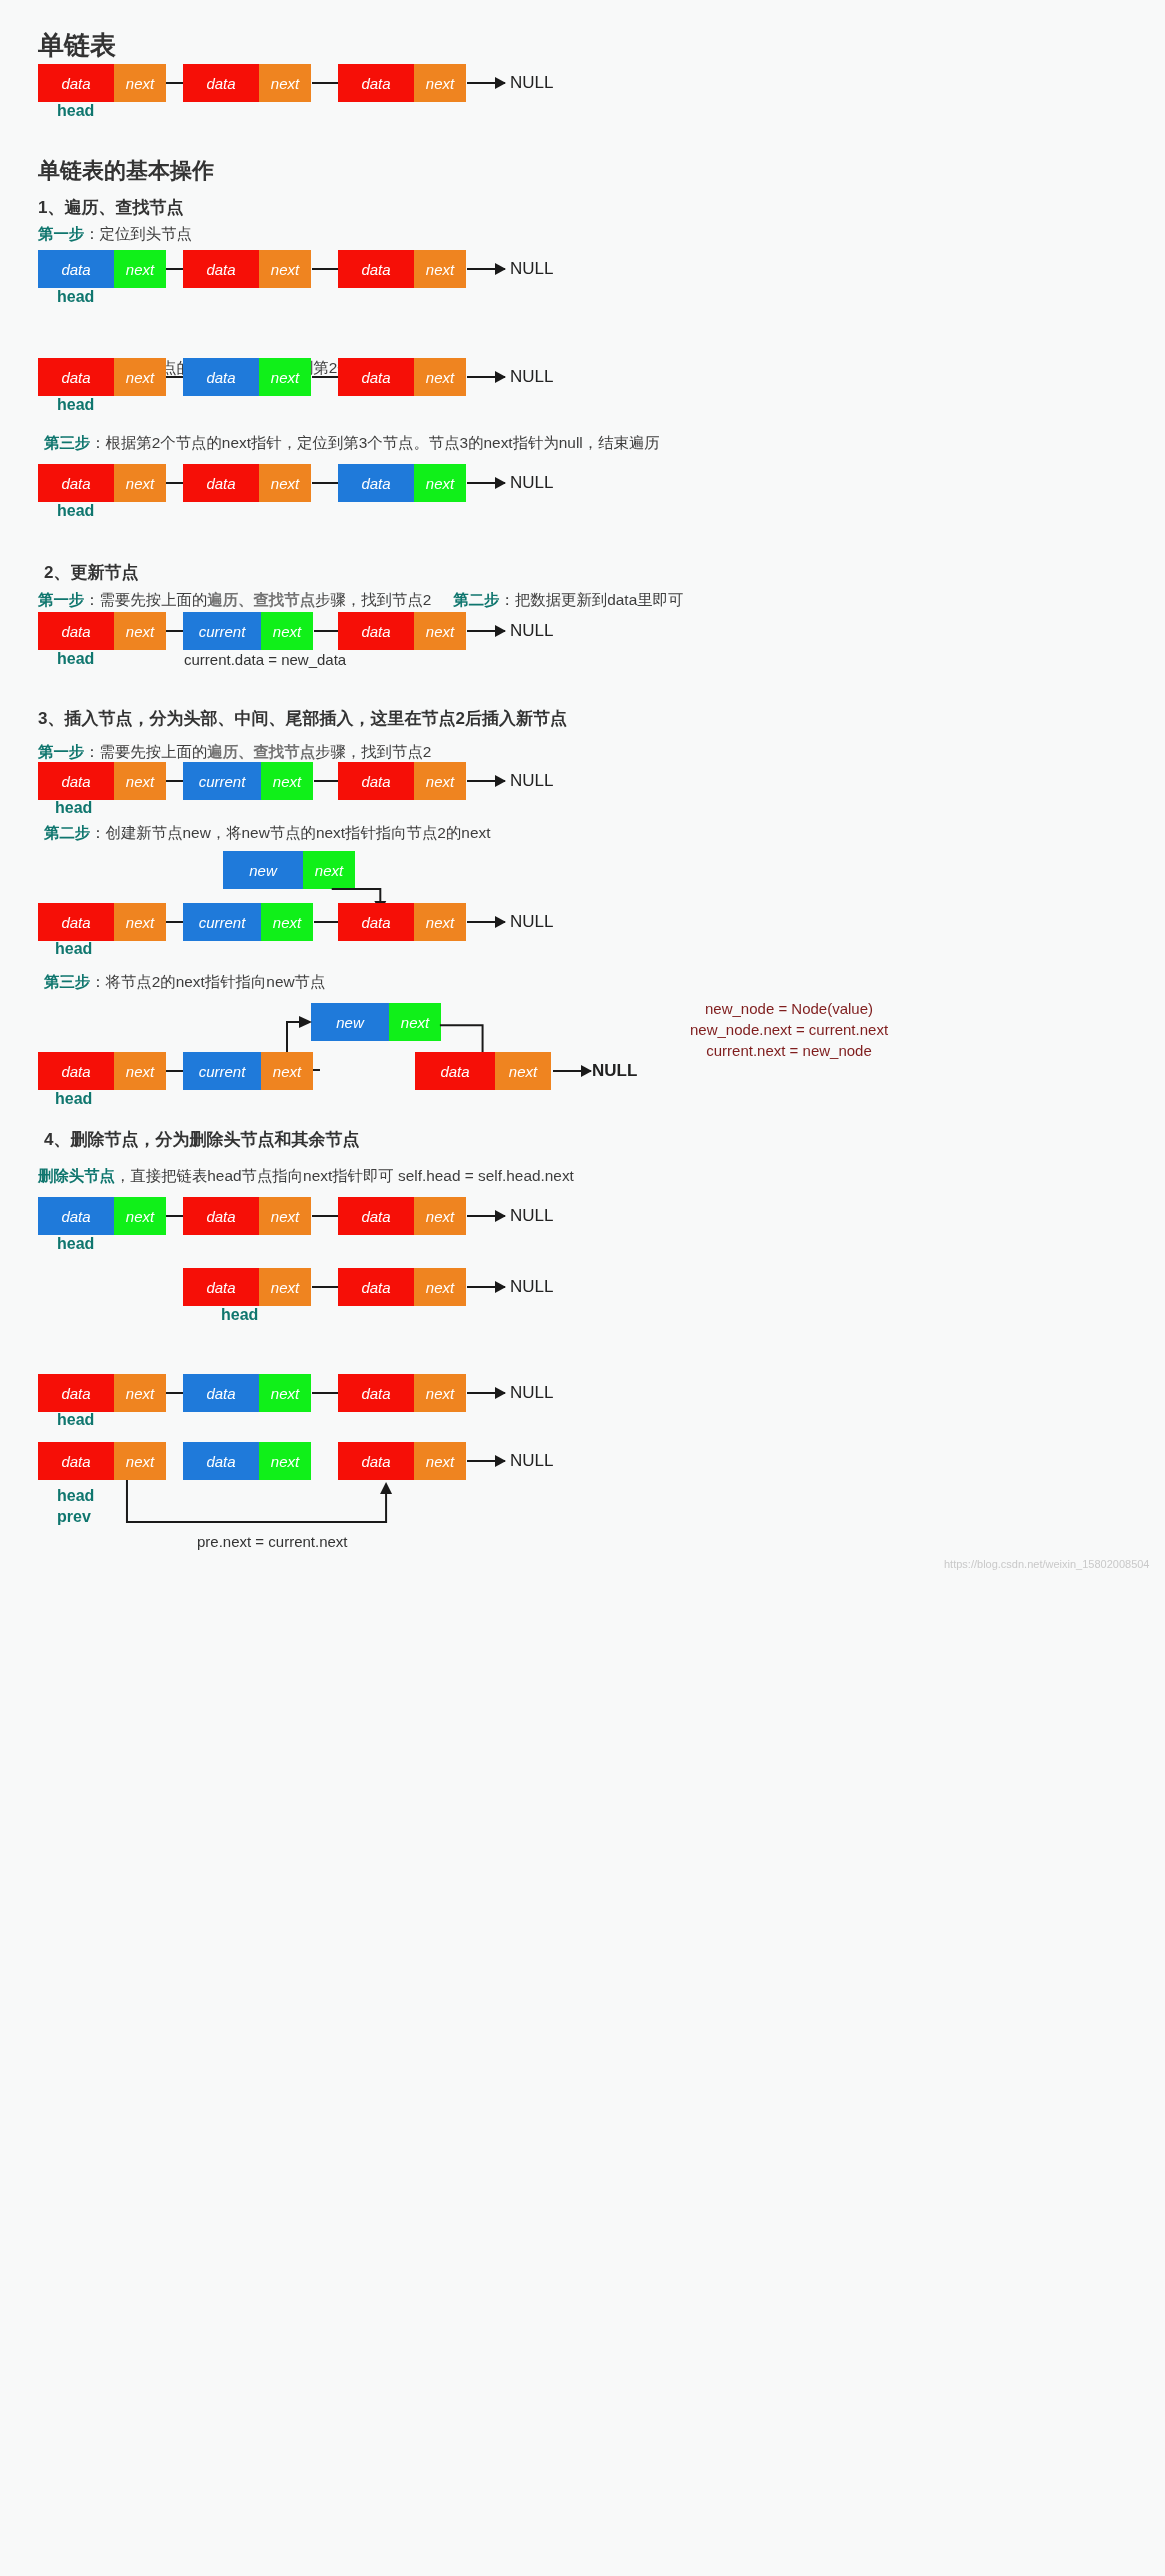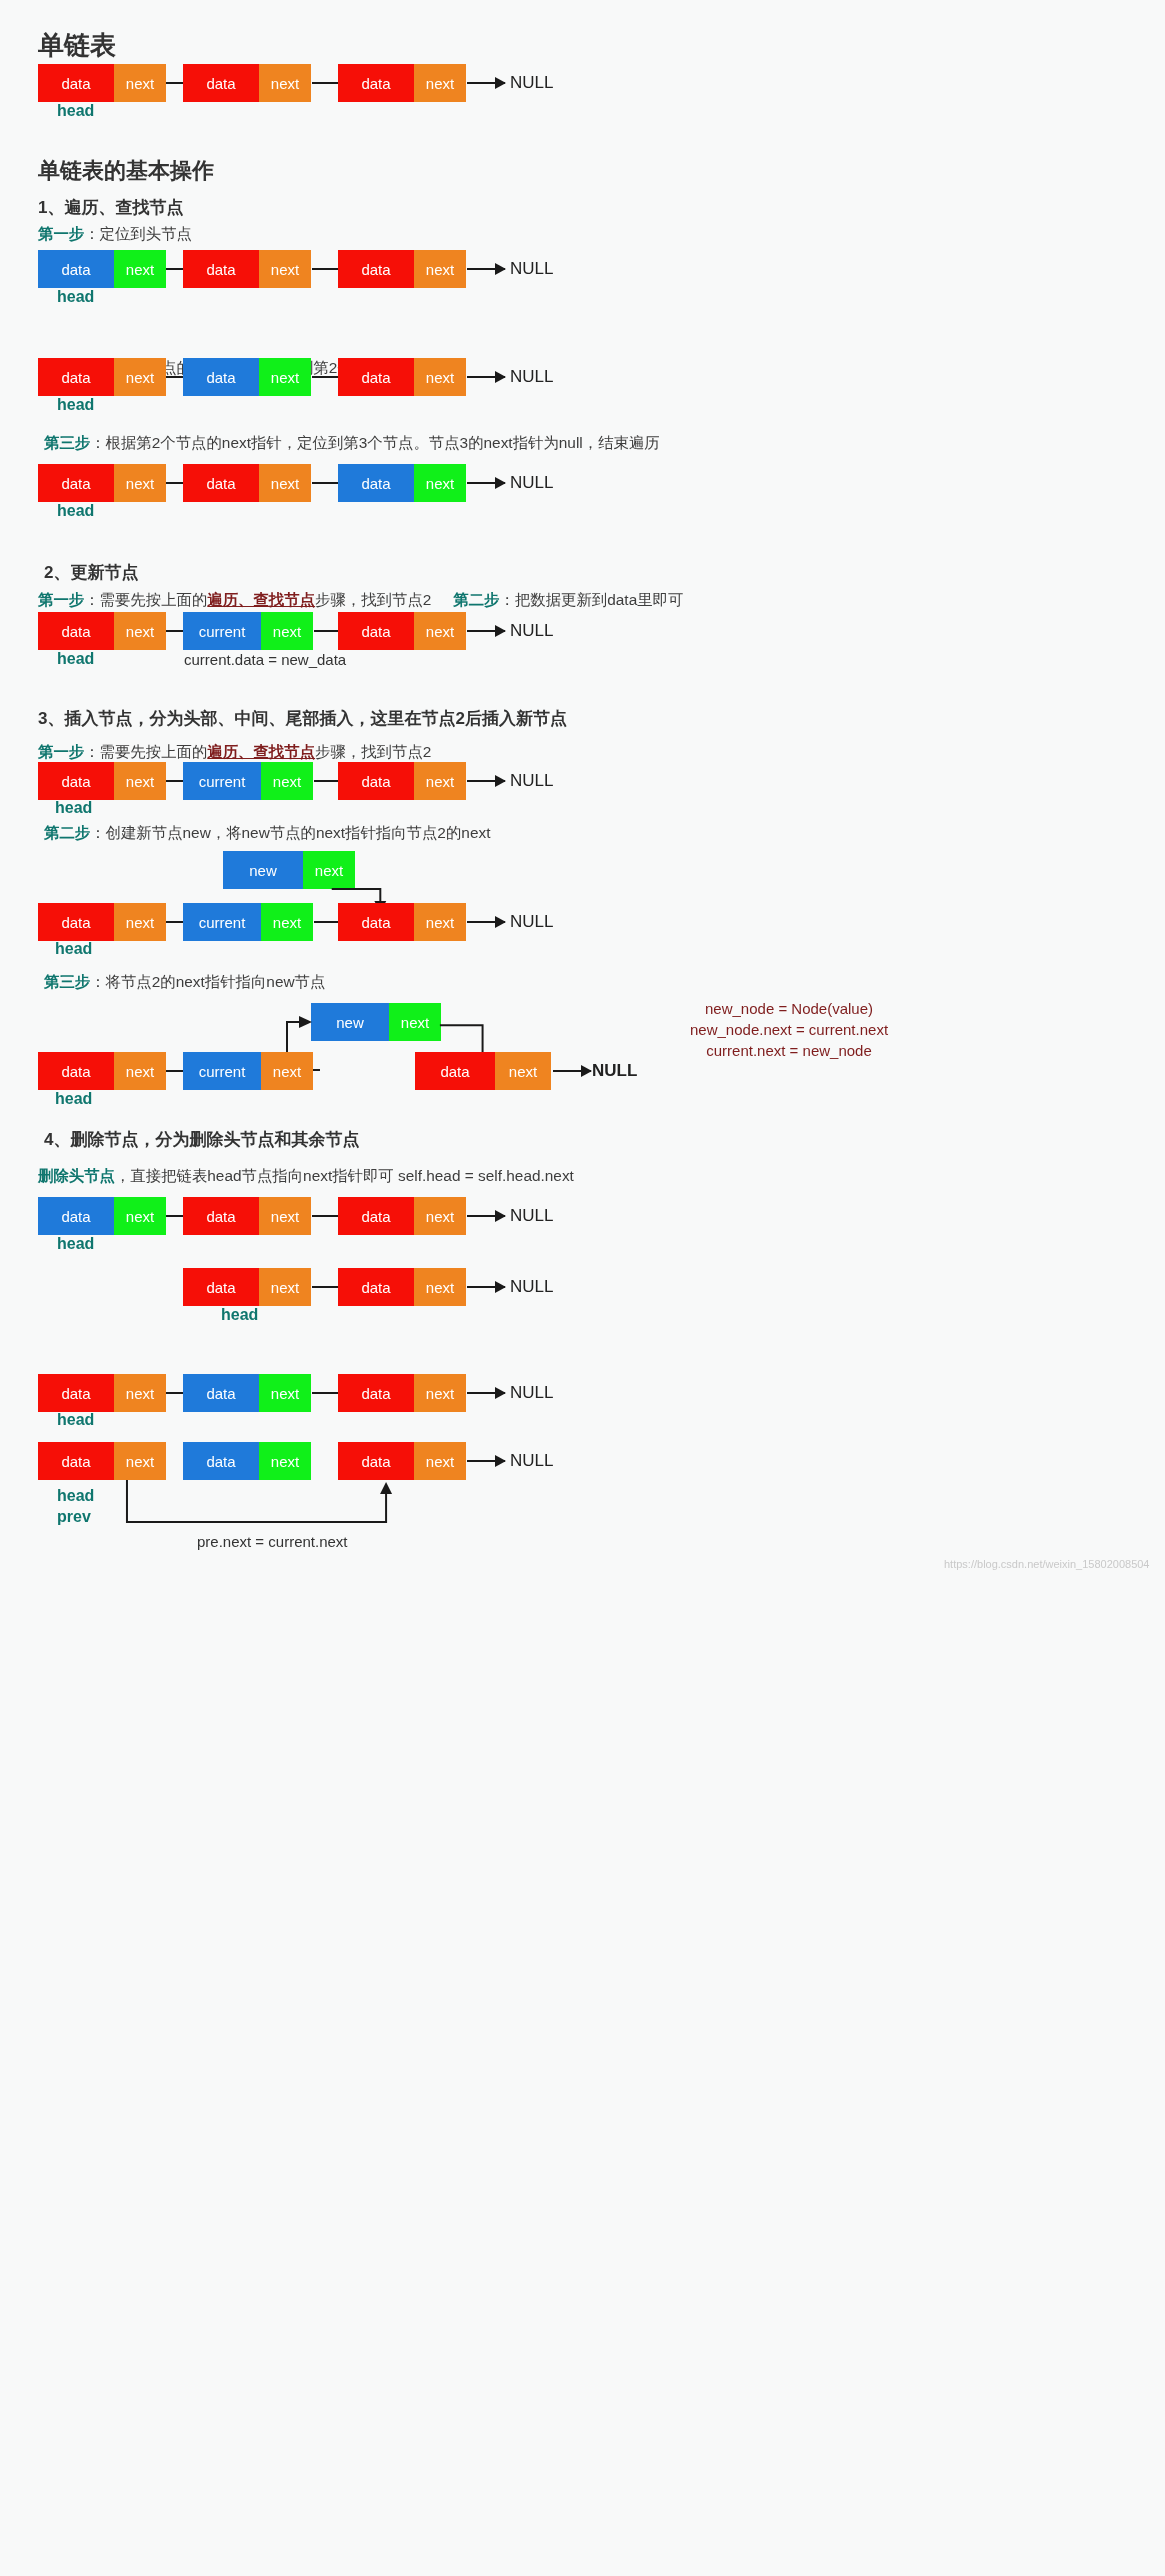--- a/index.html
+++ b/index.html
@@ -29,21 +29,21 @@
     position:absolute;
     white-space:nowrap;
   }
   .step{
     font-size:15.4px;
     color:#3d3d3d;
     position:absolute;
     white-space:nowrap;
   }
   .step b{font-weight:bold;color:#0f766e;}
-  .step .ul{font-weight:bold;color:#7f1d1d;text-decoration:underline;}
+  .step .ul{font-weight:bold;color:#737373;}
   .caption{
     font-size:16px;
     font-weight:bold;
     color:#0f766e;
     position:absolute;
     white-space:nowrap;
   }
   .code{
     font-size:15px;
     color:#333;
@@ -59,20 +59,21 @@
     white-space:pre;
     text-align:center;
   }
 
   
   .node{
     position:absolute;
     height:38px;
     display:flex;
     align-items:stretch;
+    font-style:italic;
   }
   .cell{
     display:flex;
     align-items:center;
     justify-content:center;
     color:#ffffff;
     font-size:15px;
     line-height:1;
     box-sizing:border-box;
   }

